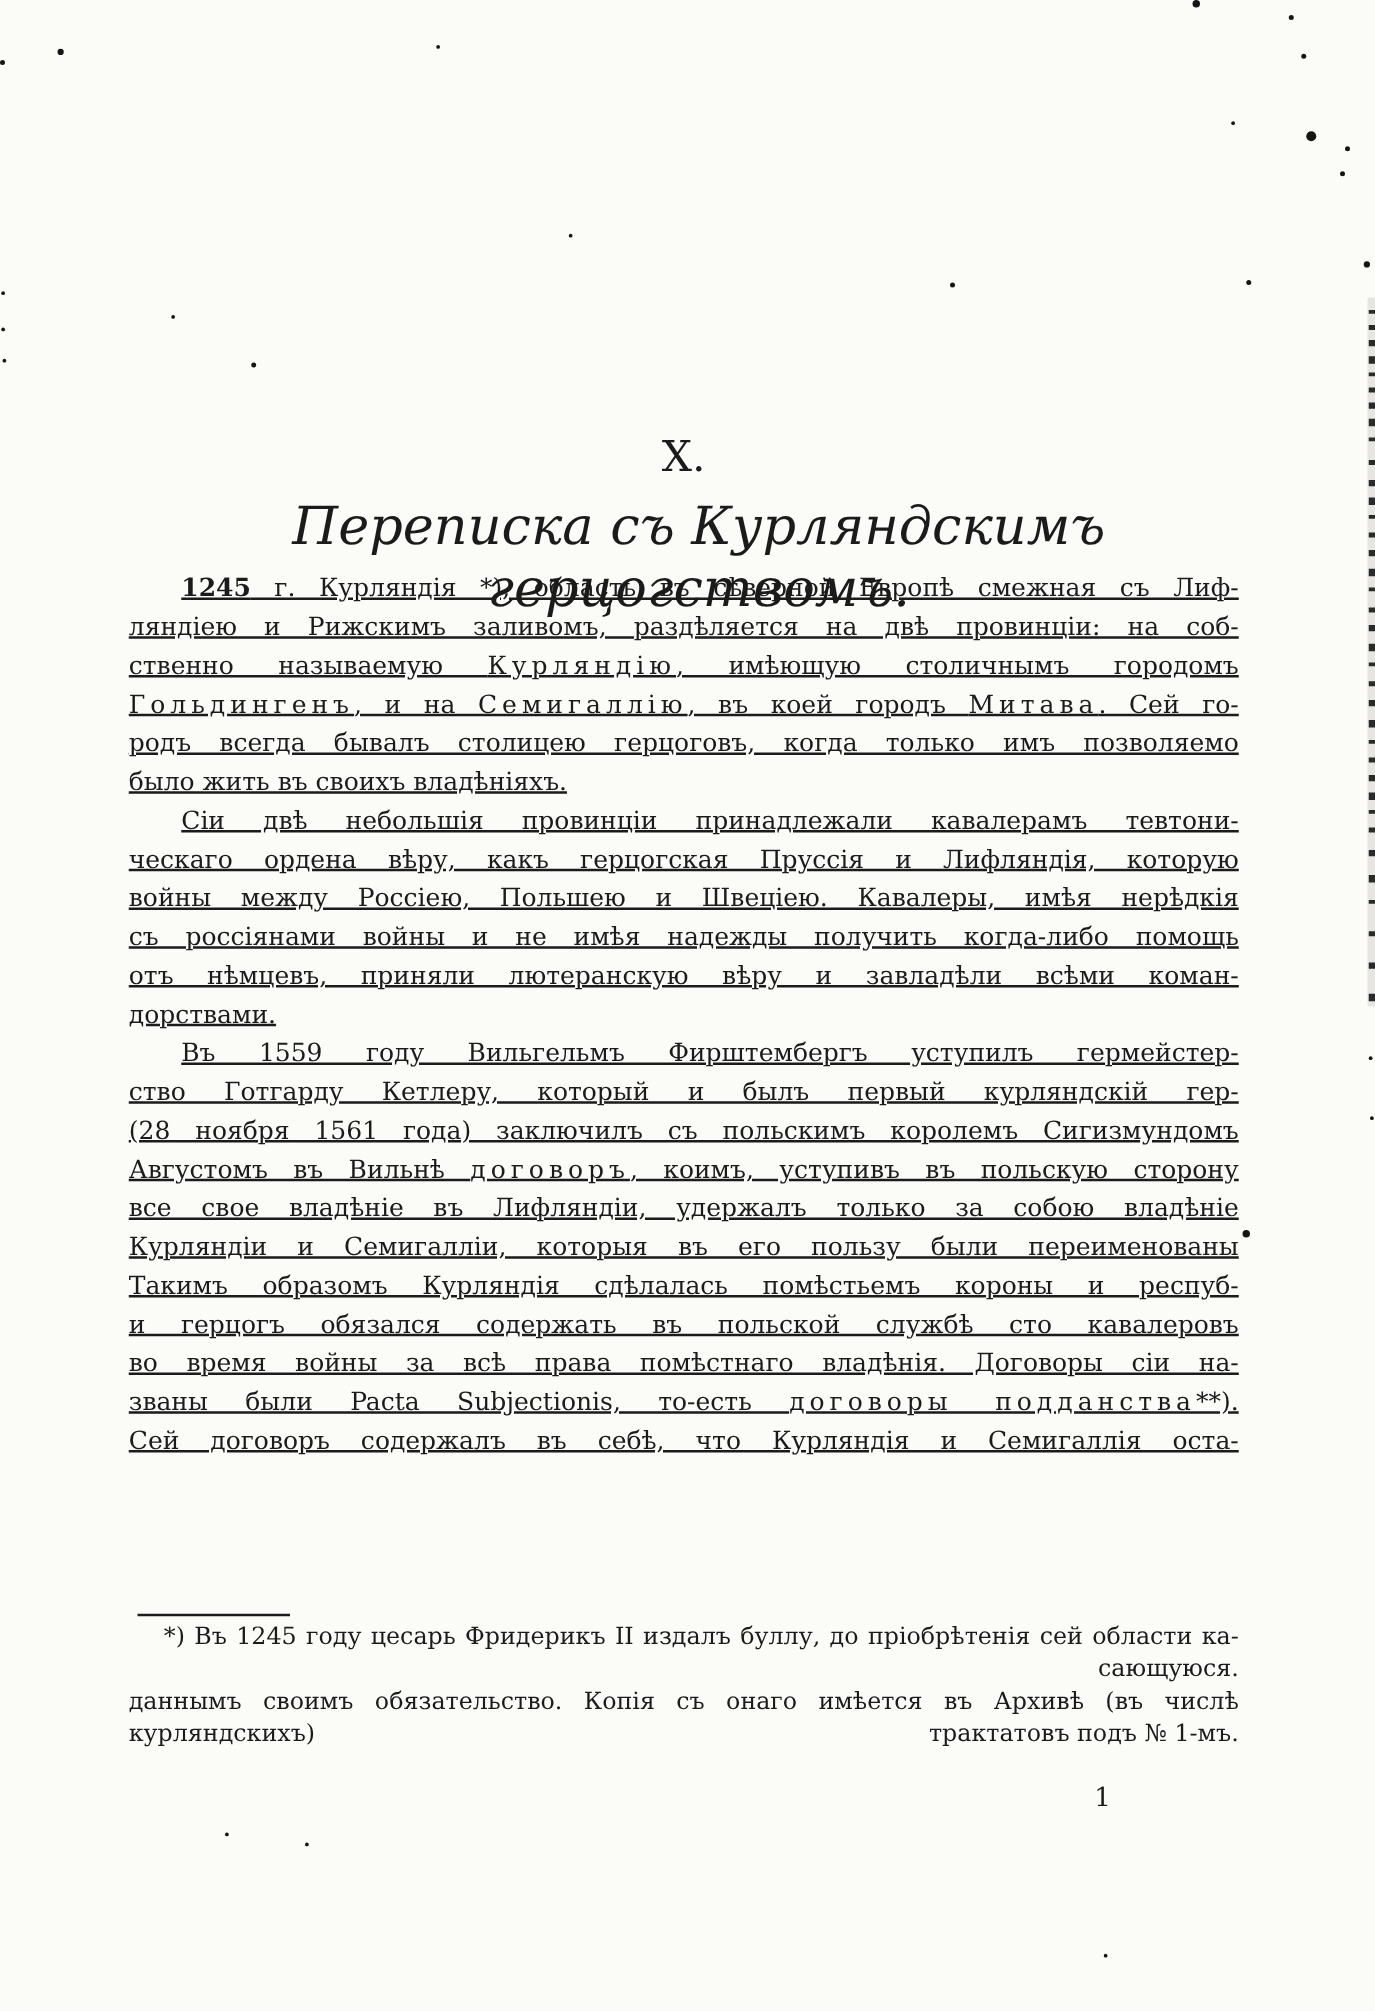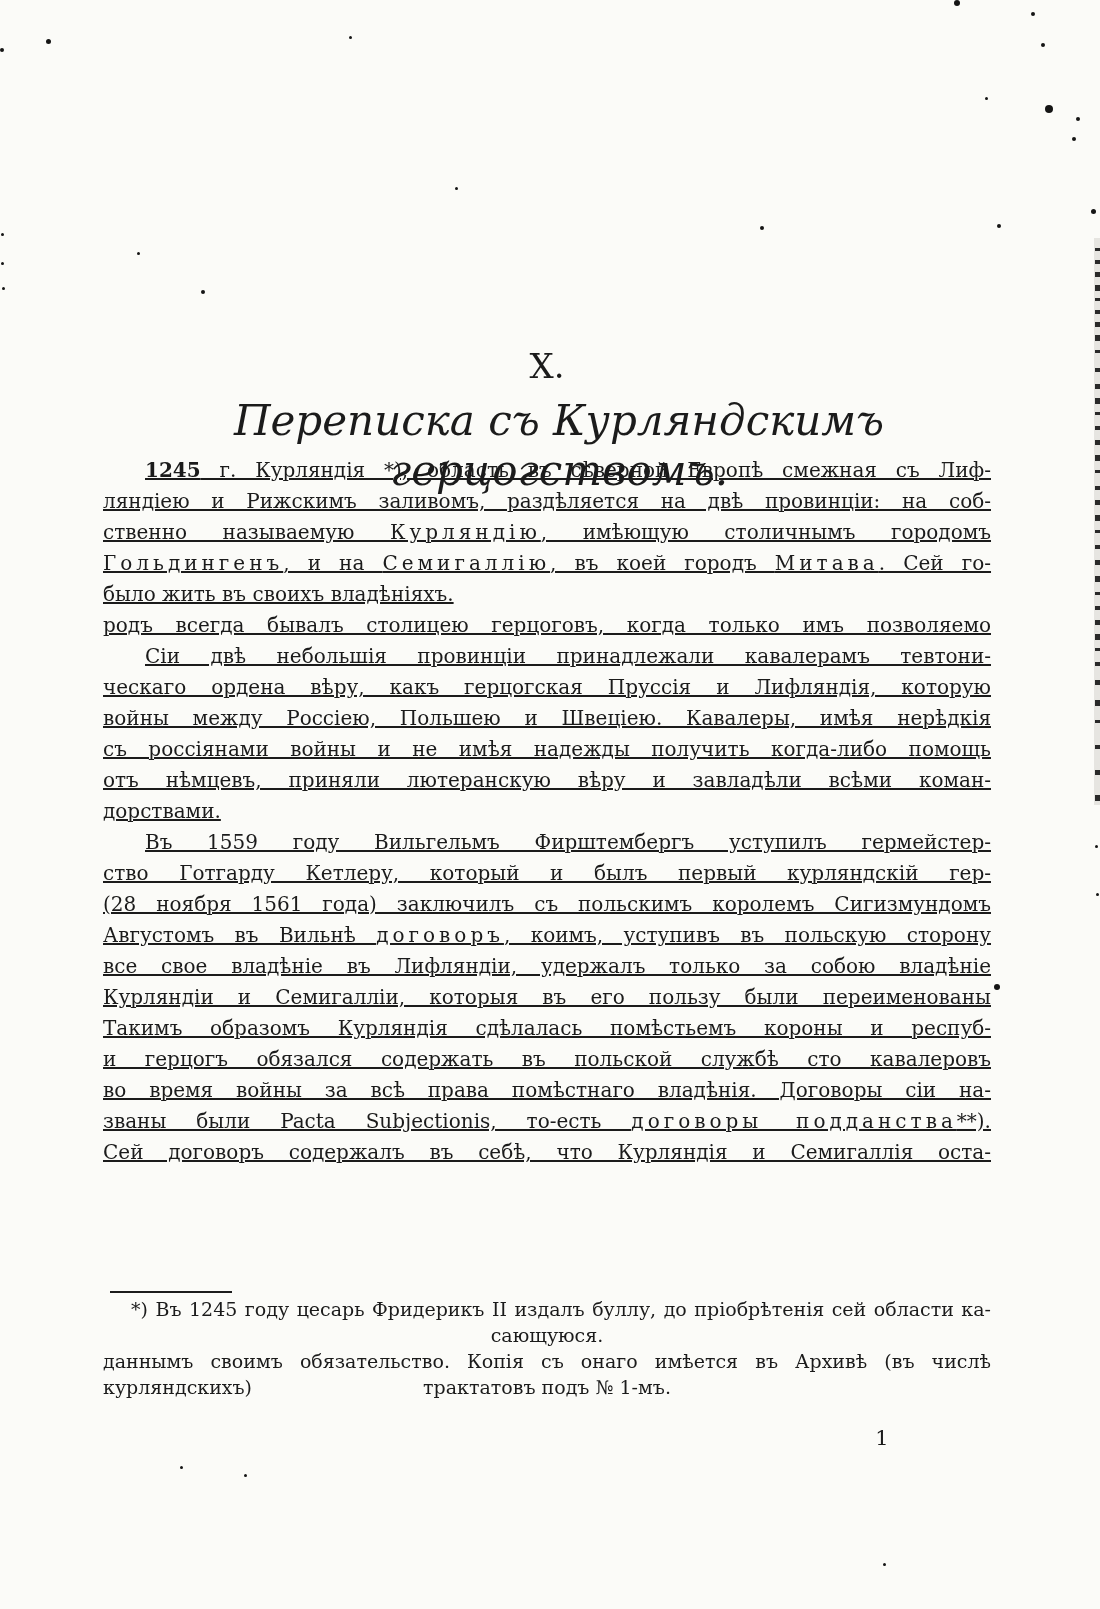--- a/index.html
+++ b/index.html
@@ -6,21 +6,21 @@
   html,body{margin:0;padding:0;background:#fff;}
   .page{position:relative;width:1100px;height:1609px;background:var(--paper);overflow:hidden;
         font-family:"DejaVu Serif","Liberation Serif",serif;color:var(--ink);}
   .chapter-num{position:absolute;left:103px;top:347px;width:888px;text-align:center;
         font-size:34px;line-height:38px;}
   .page-title{position:absolute;left:115px;top:396px;width:888px;text-align:center;
         font-style:italic;font-size:42px;line-height:50px;font-weight:normal;margin:0;}
   .body-text{position:absolute;left:103px;top:455px;width:888px;}
   .line{font-size:20px;line-height:31px;height:31px;overflow:visible;text-align:left;white-space:normal;text-decoration:underline;}
   .fnotes{position:absolute;left:103px;top:1296px;width:888px;}
-  .fline{font-size:19px;line-height:26px;height:26px;text-align:center;}
+  .fline{font-size:19px;line-height:26px;height:26px;text-align:right;}
   .just{text-align:justify;text-align-last:justify;}
   .ind{text-indent:42px;}
   .fline.ind{text-indent:28px;}
   .b{font-weight:bold;}
   .sp{letter-spacing:0.20em;}
   .fn-sep{position:absolute;left:110px;top:1291px;width:122px;border-top:2px solid #1c1c1c;height:0;}
   .pagenum{position:absolute;left:862px;top:1426px;width:40px;font-size:21px;text-align:center;}
   .noise{position:absolute;inset:0;pointer-events:none;}
   .dot{position:absolute;background:#151515;border-radius:50%;}
   .dash{position:absolute;background:#2a2a2a;}
@@ -31,22 +31,22 @@
 
 <div class="page">
   <div class="chapter-num">X.</div>
   <h1 class="page-title">Переписка съ Курляндскимъ герцогствомъ.</h1>
 
   <div class="body-text">
       <div class="line just ind"><span class="b">1245</span><span> г. Курляндія *), область въ сѣверной Европѣ смежная съ Лиф-</span></div>
       <div class="line just"><span>ляндіею и Рижскимъ заливомъ, раздѣляется на двѣ провинціи: на соб-</span></div>
       <div class="line just"><span>ственно называемую </span><span class="sp">Курляндію</span><span>, имѣющую столичнымъ городомъ</span></div>
       <div class="line just"><span class="sp">Гольдингенъ</span><span>, и на </span><span class="sp">Семигаллію</span><span>, въ коей городъ </span><span class="sp">Митава</span><span>. Сей го-</span></div>
+      <div class="line just"><span>родъ всегда бывалъ столицею герцоговъ, когда только имъ позволяемо</span></div>
       <div class="line"><span>было жить въ своихъ владѣніяхъ.</span></div>
-      <div class="line just"><span>родъ всегда бывалъ столицею герцоговъ, когда только имъ позволяемо</span></div>
       <div class="line just ind"><span>Сіи двѣ небольшія провинціи принадлежали кавалерамъ тевтони-</span></div>
       <div class="line just"><span>ческаго ордена вѣру, какъ герцогская Пруссія и Лифляндія, которую</span></div>
       <div class="line just"><span>войны между Россіею, Польшею и Швеціею. Кавалеры, имѣя нерѣдкія</span></div>
       <div class="line just"><span>съ россіянами войны и не имѣя надежды получить когда-либо помощь</span></div>
       <div class="line just"><span>отъ нѣмцевъ, приняли лютеранскую вѣру и завладѣли всѣми коман-</span></div>
       <div class="line"><span>дорствами.</span></div>
       <div class="line just ind"><span>Въ 1559 году Вильгельмъ Фирштембергъ уступилъ гермейстер-</span></div>
       <div class="line just"><span>ство Готгарду Кетлеру, который и былъ первый курляндскій гер-</span></div>
       <div class="line just"><span>(28 ноября 1561 года) заключилъ съ польскимъ королемъ Сигизмундомъ</span></div>
       <div class="line just"><span>Августомъ въ Вильнѣ </span><span class="sp">договоръ</span><span>, коимъ, уступивъ въ польскую сторону</span></div>

